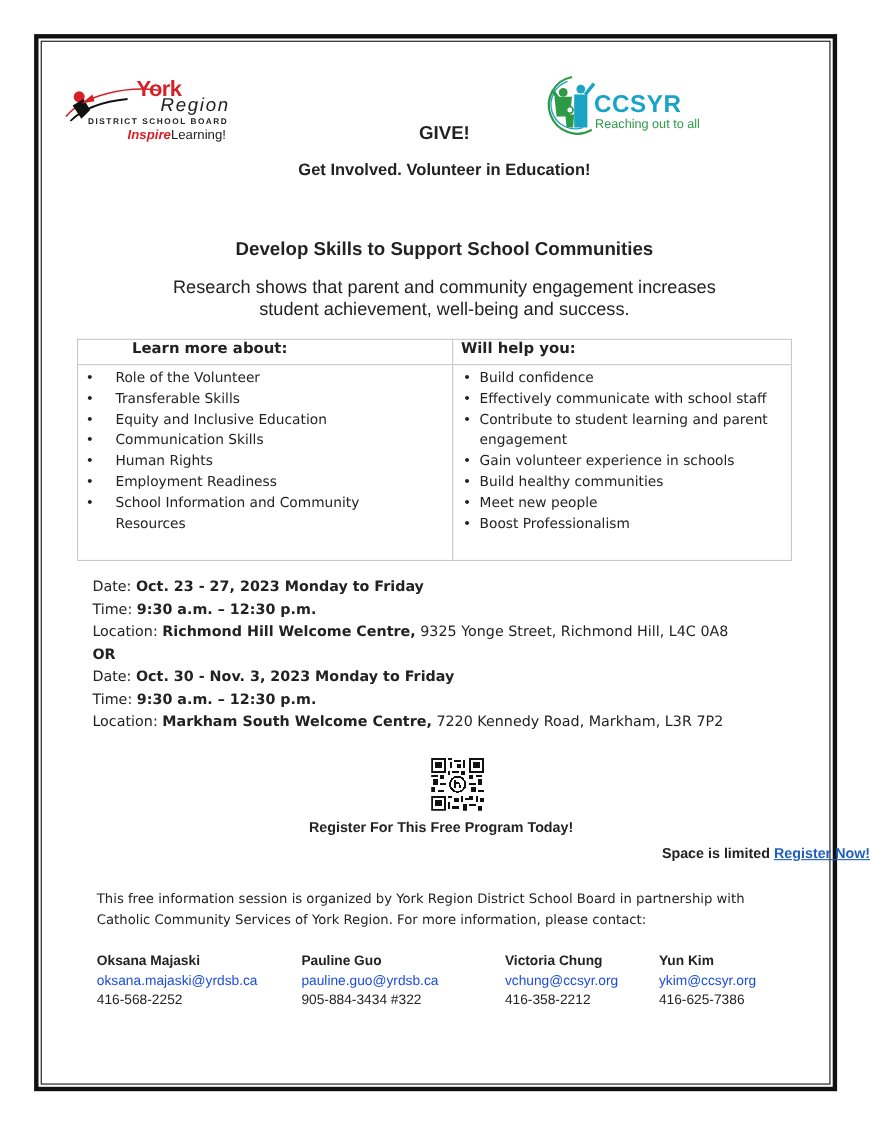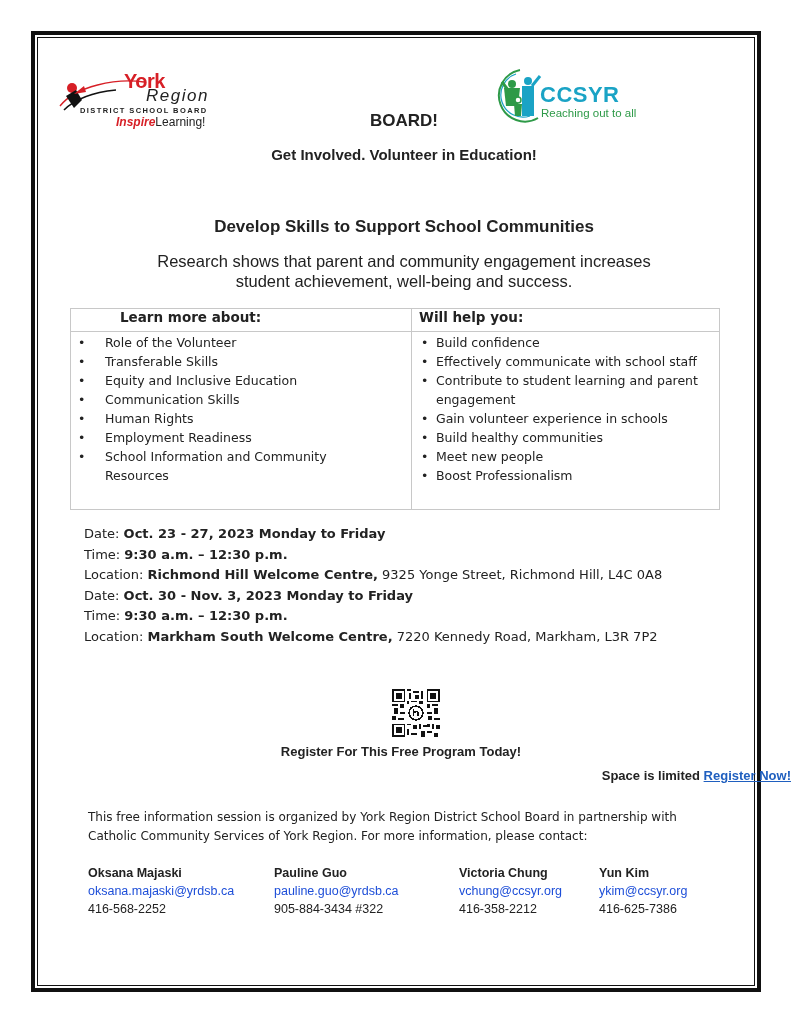--- a/index.html
+++ b/index.html
@@ -94,21 +94,21 @@
     <circle cx="38" cy="15" r="4" fill="#1aa3c5"></circle>
     <path d="M32 20 L44 20 L44 50 L32 50 Z" fill="#1aa3c5"></path>
     <path d="M42 20 L50 10" stroke="#1aa3c5" stroke-width="3"></path>
     <circle cx="28" cy="34" r="3" fill="#ffffff" stroke="#2e9a48" stroke-width="1.5"></circle>
     <path d="M24 38 L32 38 L31 50 L25 50 Z" fill="#2e9a48"></path>
   </svg>
   <span class="ccsyr-text">CCSYR</span>
   <span class="ccsyr-tag">Reaching out to all</span>
 </div>
 
-<div class="give arial">BOARD!</div>
+<div class="give arial">GIVE!</div>
 <div class="tagline arial">Get Involved. Volunteer in Education!</div>
 <div class="subhead arial">Develop Skills to Support School Communities</div>
 <div class="intro arial">
   <div>Research shows that parent and community engagement increases</div>
   <div>student achievement, well-being and success.</div>
 </div>
 
 <table class="info-table calibri">
   <thead>
     <tr>
@@ -141,20 +141,21 @@
         </ul>
       </td>
     </tr>
   </tbody>
 </table>
 
 <div class="sessions calibri">
   <div><span>Date: </span><b>Oct. 23 - 27, 2023 Monday to Friday</b></div>
   <div><span>Time: </span><b>9:30 a.m. – 12:30 p.m.</b></div>
   <div><span>Location: </span><b>Richmond Hill Welcome Centre,</b><span> 9325 Yonge Street, Richmond Hill, L4C 0A8</span></div>
+  <div><b>OR</b></div>
   <div><span>Date: </span><b>Oct. 30 - Nov. 3, 2023 Monday to Friday</b></div>
   <div><span>Time: </span><b>9:30 a.m. – 12:30 p.m.</b></div>
   <div><span>Location: </span><b>Markham South Welcome Centre,</b><span> 7220 Kennedy Road, Markham, L3R 7P2</span></div>
 </div>
 
 <svg class="qr" viewBox="0 0 25 25" shape-rendering="crispEdges">
   <rect x="0" y="0" width="25" height="25" fill="#fff"></rect>
   <g fill="#111">
     <rect x="0" y="0" width="7" height="7"></rect>
       <rect x="1" y="1" width="5" height="5" fill="#fff"></rect>

